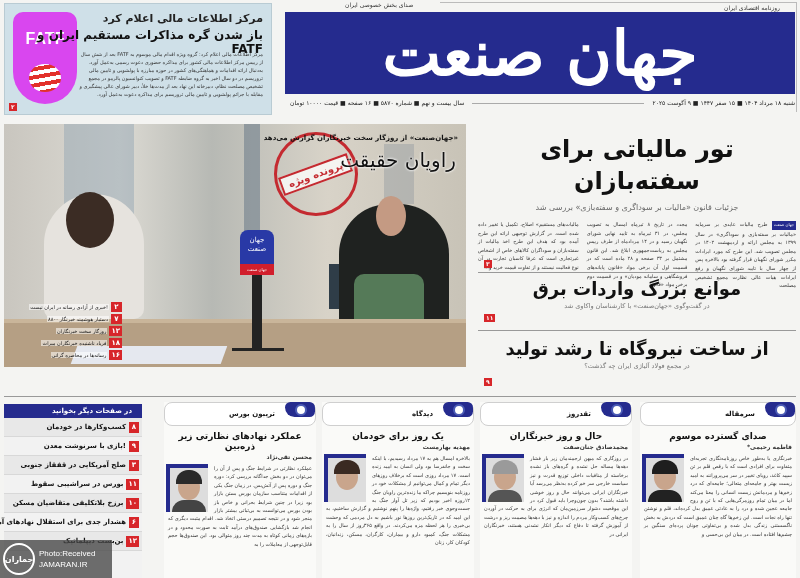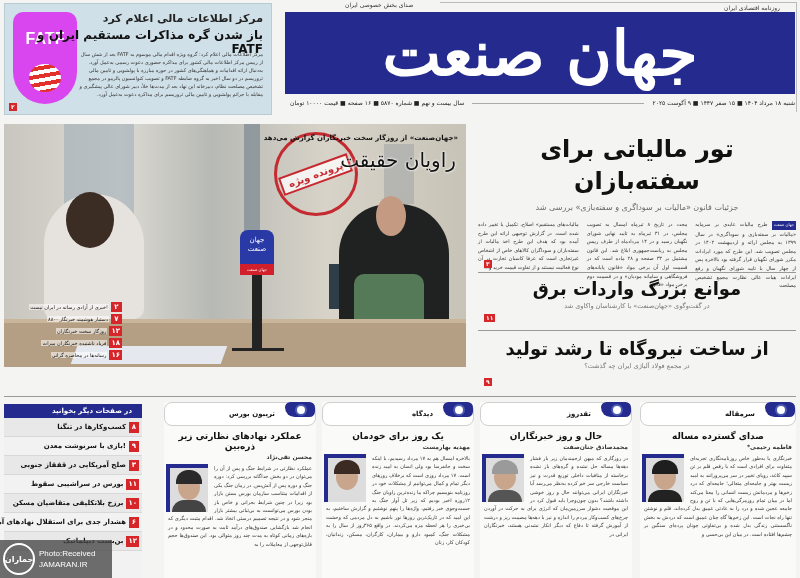--- a/index.html
+++ b/index.html
@@ -243,21 +243,21 @@
   <div class="hl-title">از ساخت نیروگاه تا رشد تولید</div>
   <div class="hl-sub">در مجمع فولاد آلیاژی ایران چه گذشت؟</div>
   <span class="page-badge" style="top:40px;">۹</span>
 </div>
 
 <div class="hr" style="left:4px; top:396px; width:792px;"></div>
 
 <div class="toc">
   <div class="toc-header rtl">در صفحات دیگر بخوانید</div>
   <div class="toc-item">
-    <span class="toc-text">کسب‌وکارها در تنگنا</span>
+    <span class="toc-text">کسب‌وکارها در خودمان</span>
     <span class="page-badge">۸</span>
   </div>
   <div class="toc-item">
     <span class="toc-text">بازی با سرنوشت معدن!</span>
     <span class="page-badge">۹</span>
   </div>
   <div class="toc-item">
     <span class="toc-text">صلح آمریکایی در قفقاز جنوبی</span>
     <span class="page-badge">۳</span>
   </div>
@@ -340,21 +340,21 @@
     <div class="col-text">در روزگاری که میهن ارجمندمان زیر بار فشار دهه‌ها مساله حل نشده و گره‌های باز نشده برخاسته از منافیات داخلی توزیع قدرت و نیز سیاست خارجی سر خم کرده به‌نظر می‌رسد آیا خبرنگاران ایرانی می‌توانند حال و روز خوشی داشته باشند؟ بدون چون‌وچرا باید قبول کرد در این موقعیت دشوار سرزمین‌مان که انرژی برای به حرکت در آوردن چرخ‌های کسب‌وکار مردم را اندازه و نیز با دهه‌ها مصیبت ریز و درشت از آموزش گرفته تا دفاع که دیگر انکار نشدنی هستند، خبرنگاران ایرانی در</div>
   </div>
 </div>
 
 <div class="col" style="left:640px; width:156px;">
   <div class="col-tab">
     <span class="tab-blue"></span>
     <span class="tab-icon"></span>
     <span class="tab-label">سرمقاله</span>
   </div>
-  <div class="col-title rtl" style="text-align:center">صدای گسترده مساله</div>
+  <div class="col-title rtl" style="text-align:center">صدای گسترده موسوم</div>
   <div class="col-author rtl">فاطمه رحیمی*</div>
   <div class="col-body">
     <div class="col-photo">
         <div class="face"></div>
         <div class="hair" style="background:#1e1e1e"></div>
         <div class="body" style="background:#222"></div>
       </div>
     <div class="col-text">خبرنگاری یا به‌طور خاص روزنامه‌نگاری تجربه‌ای متفاوت برای افرادی است که با رقص قلم بر تن سپید کاغذ، رویای تغییر در سر می‌پرورانند به امید زیست بهتر و جامعه‌ای متعالی؛ جامعه‌ای که درد زخم‌ها و مردمانش زیست انسانی را معنا می‌کند اما در میان تمام روزمرگی‌هایی که با تن و روح جامعه عجین شده و درد را به عادتی عمیق بدل کرده‌اند، قلم و نوشتن تنها راه نجات است. این زخم‌ها گاه چنان عمیق است که دردش به بخش ناگسستنی زندگی بدل شده و بی‌تفاوتی چونان پرده‌ای سنگین بر چشم‌ها افتاده است. در میان این بی‌حسی و</div>
   </div>
 </div>

